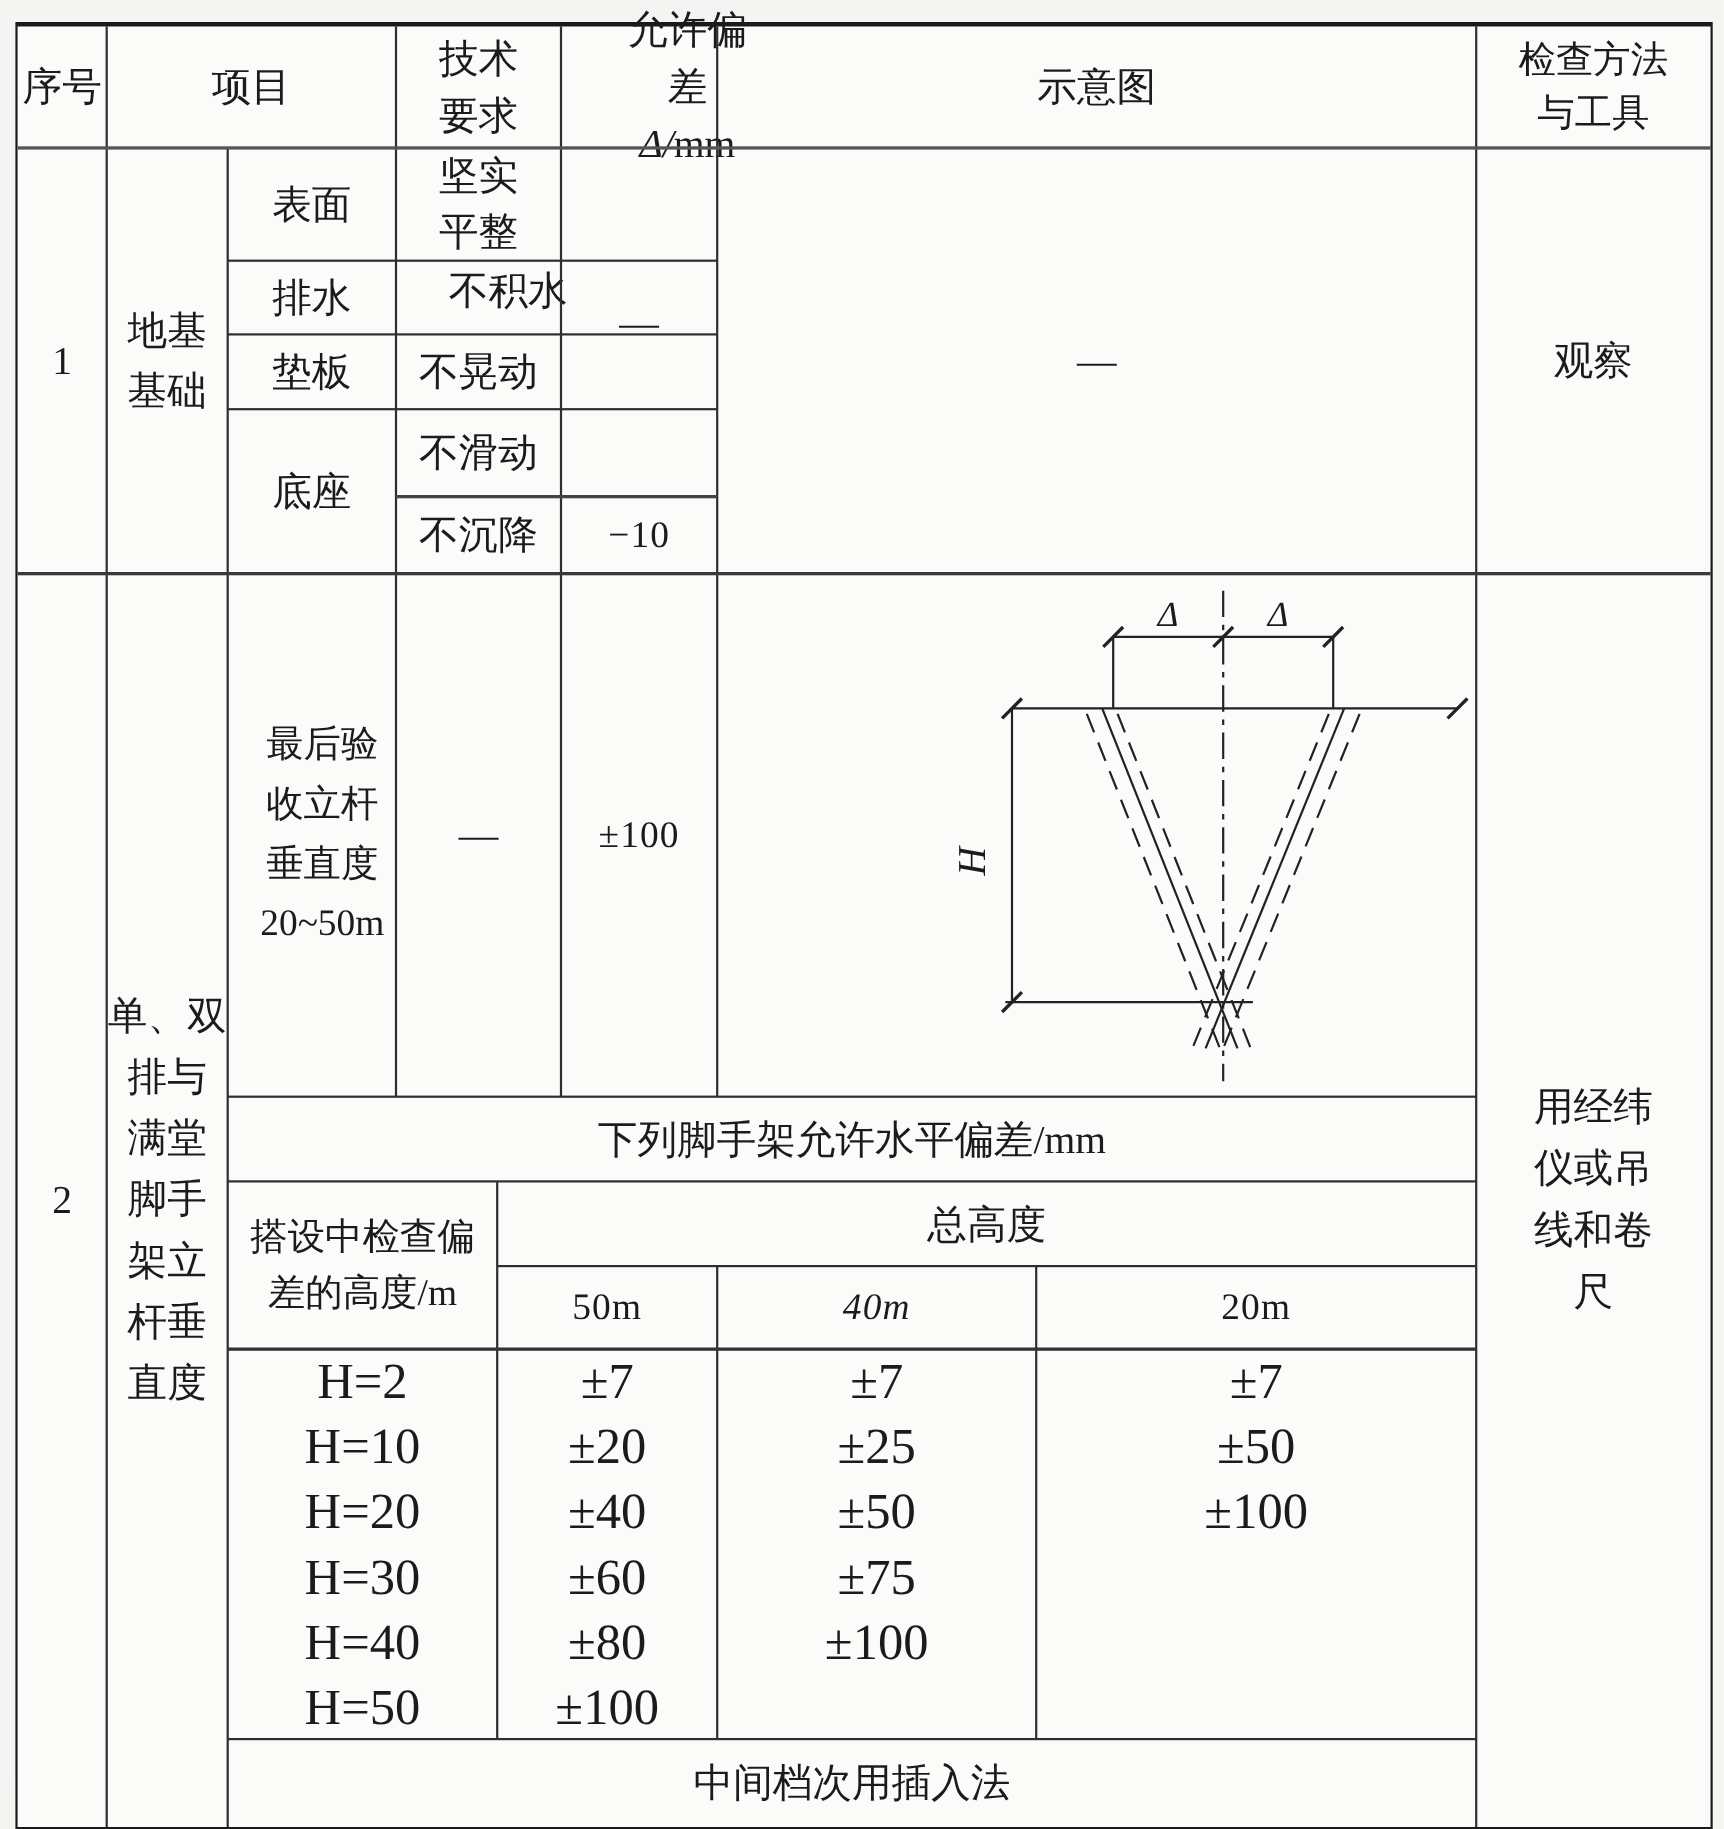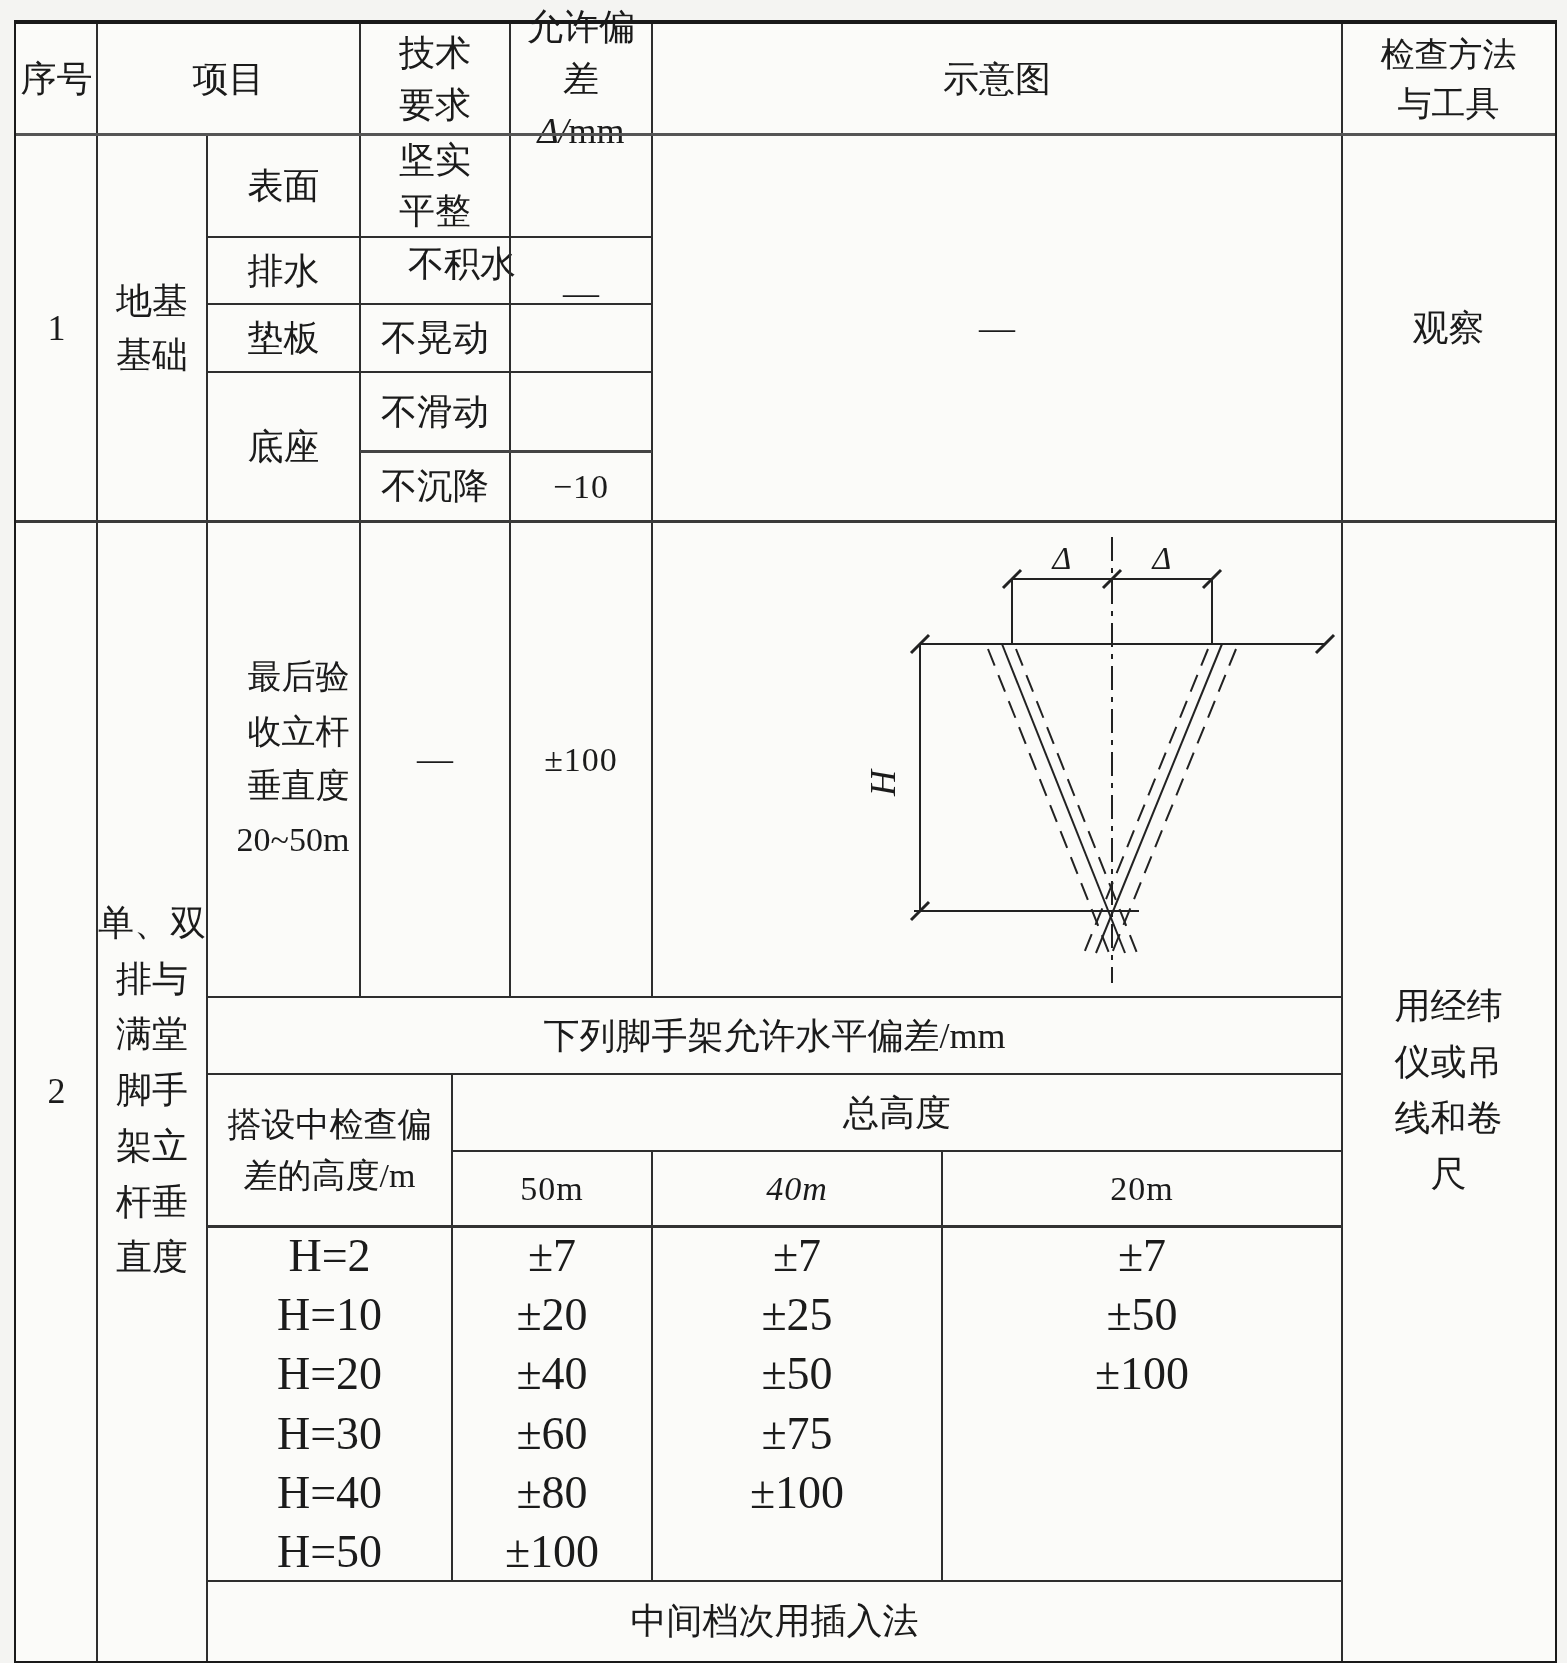--- a/index.html
+++ b/index.html
@@ -38,21 +38,21 @@
 </style>
 </head>
 <body>
 
 <div class="table">
 
   <div class="cell" style="left:0;top:0;width:81px;height:110px;">序号</div>
   <div class="cell" style="left:81px;top:0;width:263px;height:110px;">项目</div>
   <div class="cell ml" style="left:344px;top:0;width:150px;height:110px;line-height:1.45;">技术
 要求</div>
-  <div class="cell" style="left:494px;top:0;width:142px;height:110px;flex-direction:column;line-height:1.45;">
+  <div class="cell" style="left:494px;top:0;width:142px;height:110px;flex-direction:column;line-height:1.45;padding-left:44px;">
     <div>允许偏差</div>
     <div class="greek">Δ/mm</div>
   </div>
   <div class="cell" style="left:636px;top:0;width:690px;height:110px;">示意图</div>
   <div class="cell ml" style="left:1326px;top:0;width:213px;height:110px;font-size:34px;line-height:1.45;">检查方法
 与工具</div>
 
   <div class="cell" style="left:0;top:110px;width:81px;height:387px;">1</div>
   <div class="cell ml" style="left:81px;top:110px;width:110px;height:387px;">地基
 基础</div>
@@ -83,21 +83,21 @@
 满堂
 脚手
 架立
 杆垂
 直度</div>
   <div class="cell ml" style="left:1326px;top:497px;width:213px;height:1140px;line-height:1.55;">用经纬
 仪或吊
 线和卷
 尺</div>
 
-  <div class="cell ml" style="left:191px;top:497px;width:172px;height:476px;font-size:34px;line-height:1.6;text-align:right;">最后验
+  <div class="cell ml" style="left:191px;top:497px;width:172px;height:476px;font-size:34px;line-height:1.6;">最后验
 收立杆
 垂直度
 20~50m</div>
   <div class="cell dash" style="left:344px;top:497px;width:150px;height:476px;">—</div>
   <div class="cell num" style="left:494px;top:497px;width:142px;height:476px;">±100</div>
 
   <div style="position:absolute;left:636px;top:497px;width:690px;height:476px;">
     <svg width="690" height="476" viewBox="0 0 690 476">
       <g stroke="#222" stroke-width="2" fill="none">
 

